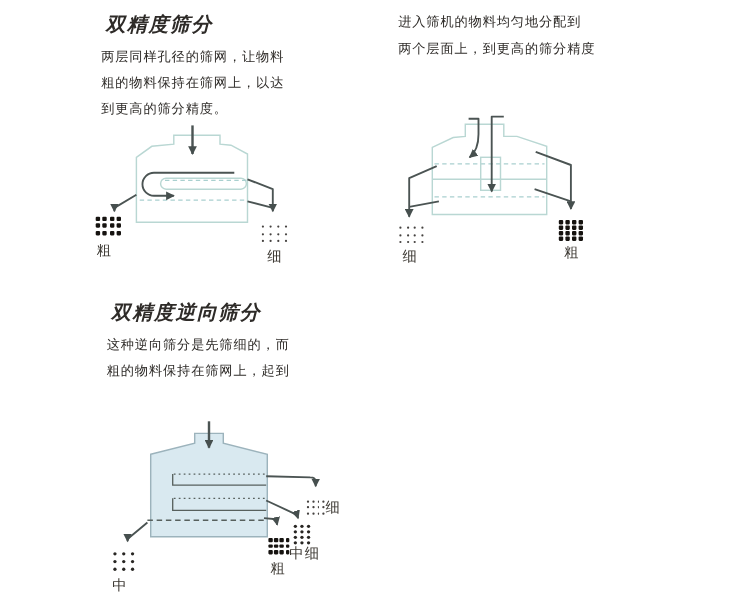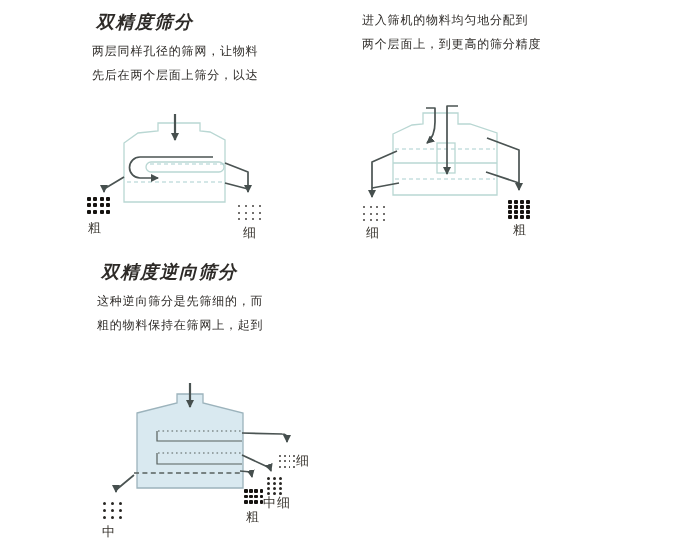--- a/index.html
+++ b/index.html
@@ -6,21 +6,21 @@
   body{width:685px;height:544px;position:relative;overflow:hidden;
        font-family:"Liberation Serif","DejaVu Serif",serif;}
   .page{position:absolute;inset:0;background:#fff;}
 
   .text-block{position:absolute;color:var(--text,#2e2b28);}
   .text-block h3{margin:0 0 5px 4px;font-size:18px;font-weight:bold;letter-spacing:1.5px;white-space:nowrap;font-style:italic;}
   .text-block .bl{font-size:12px;line-height:24px;letter-spacing:0.8px;white-space:nowrap;}
 
   .tb-tl{left:92px;top:10px;}
   .tb-tr{left:362px;top:8px;}
-  .tb-bottom{left:97px;top:260px;}
+  .tb-bottom{left:97px;top:272px;}
 
   .diagram{position:absolute;}
   .dg-tl{left:80px;top:105px;width:235px;height:145px;}
   .dg-tr{left:355px;top:100px;width:190px;height:150px;}
   .dg-bottom{left:90px;top:380px;width:245px;height:164px;}
   .diagram svg{position:absolute;left:0;top:0;overflow:visible;}
 
   .flow-label{position:absolute;font-size:13px;color:#39352f;letter-spacing:1px;white-space:nowrap;line-height:14px;}
 
   .dots{position:absolute;display:grid;}
@@ -40,21 +40,22 @@
   .deck-dash{stroke:var(--dark-line,#57605d);fill:none;stroke-width:1.3px;stroke-dasharray:5 3.4;}
 </style>
 </head>
 <body>
 
 <div class="page">
 
   <section class="text-block tb-tl">
     <h3>双精度筛分</h3>
     <div class="bl">两层同样孔径的筛网，让物料</div>
-    <div class="bl">先后在两个层面上筛分，以达</div>
+    <div class="bl">粗的物料保持在筛网上，以达</div>
+    <div class="bl">到更高的筛分精度。</div>
   </section>
 
   <section class="text-block tb-tr">
     <div class="bl">进入筛机的物料均匀地分配到</div>
     <div class="bl">两个层面上，到更高的筛分精度</div>
   </section>
 
   <section class="text-block tb-bottom">
     <h3>双精度逆向筛分</h3>
     <div class="bl">这种逆向筛分是先筛细的，而</div>

